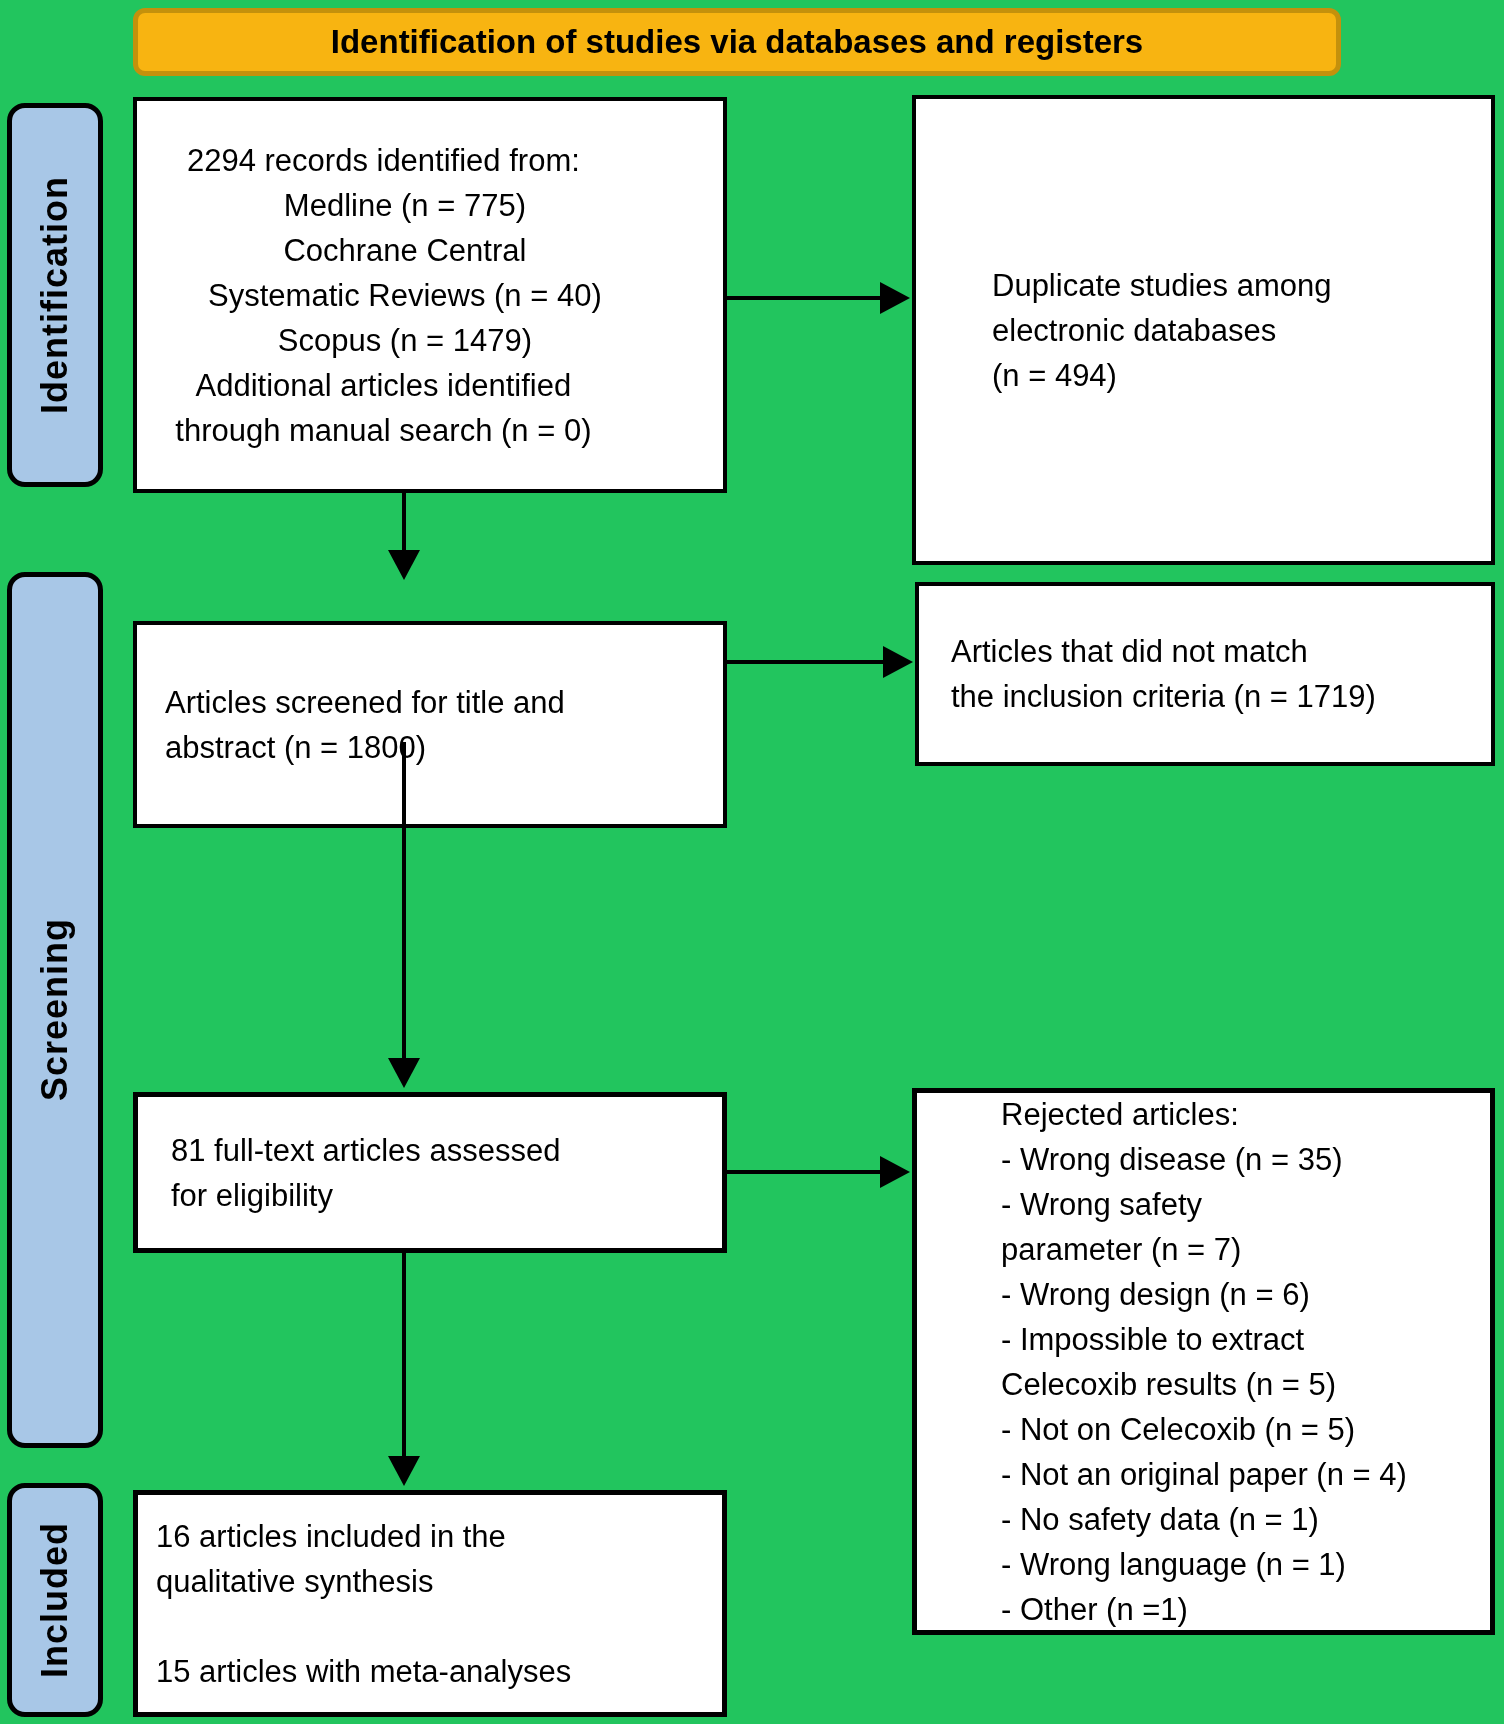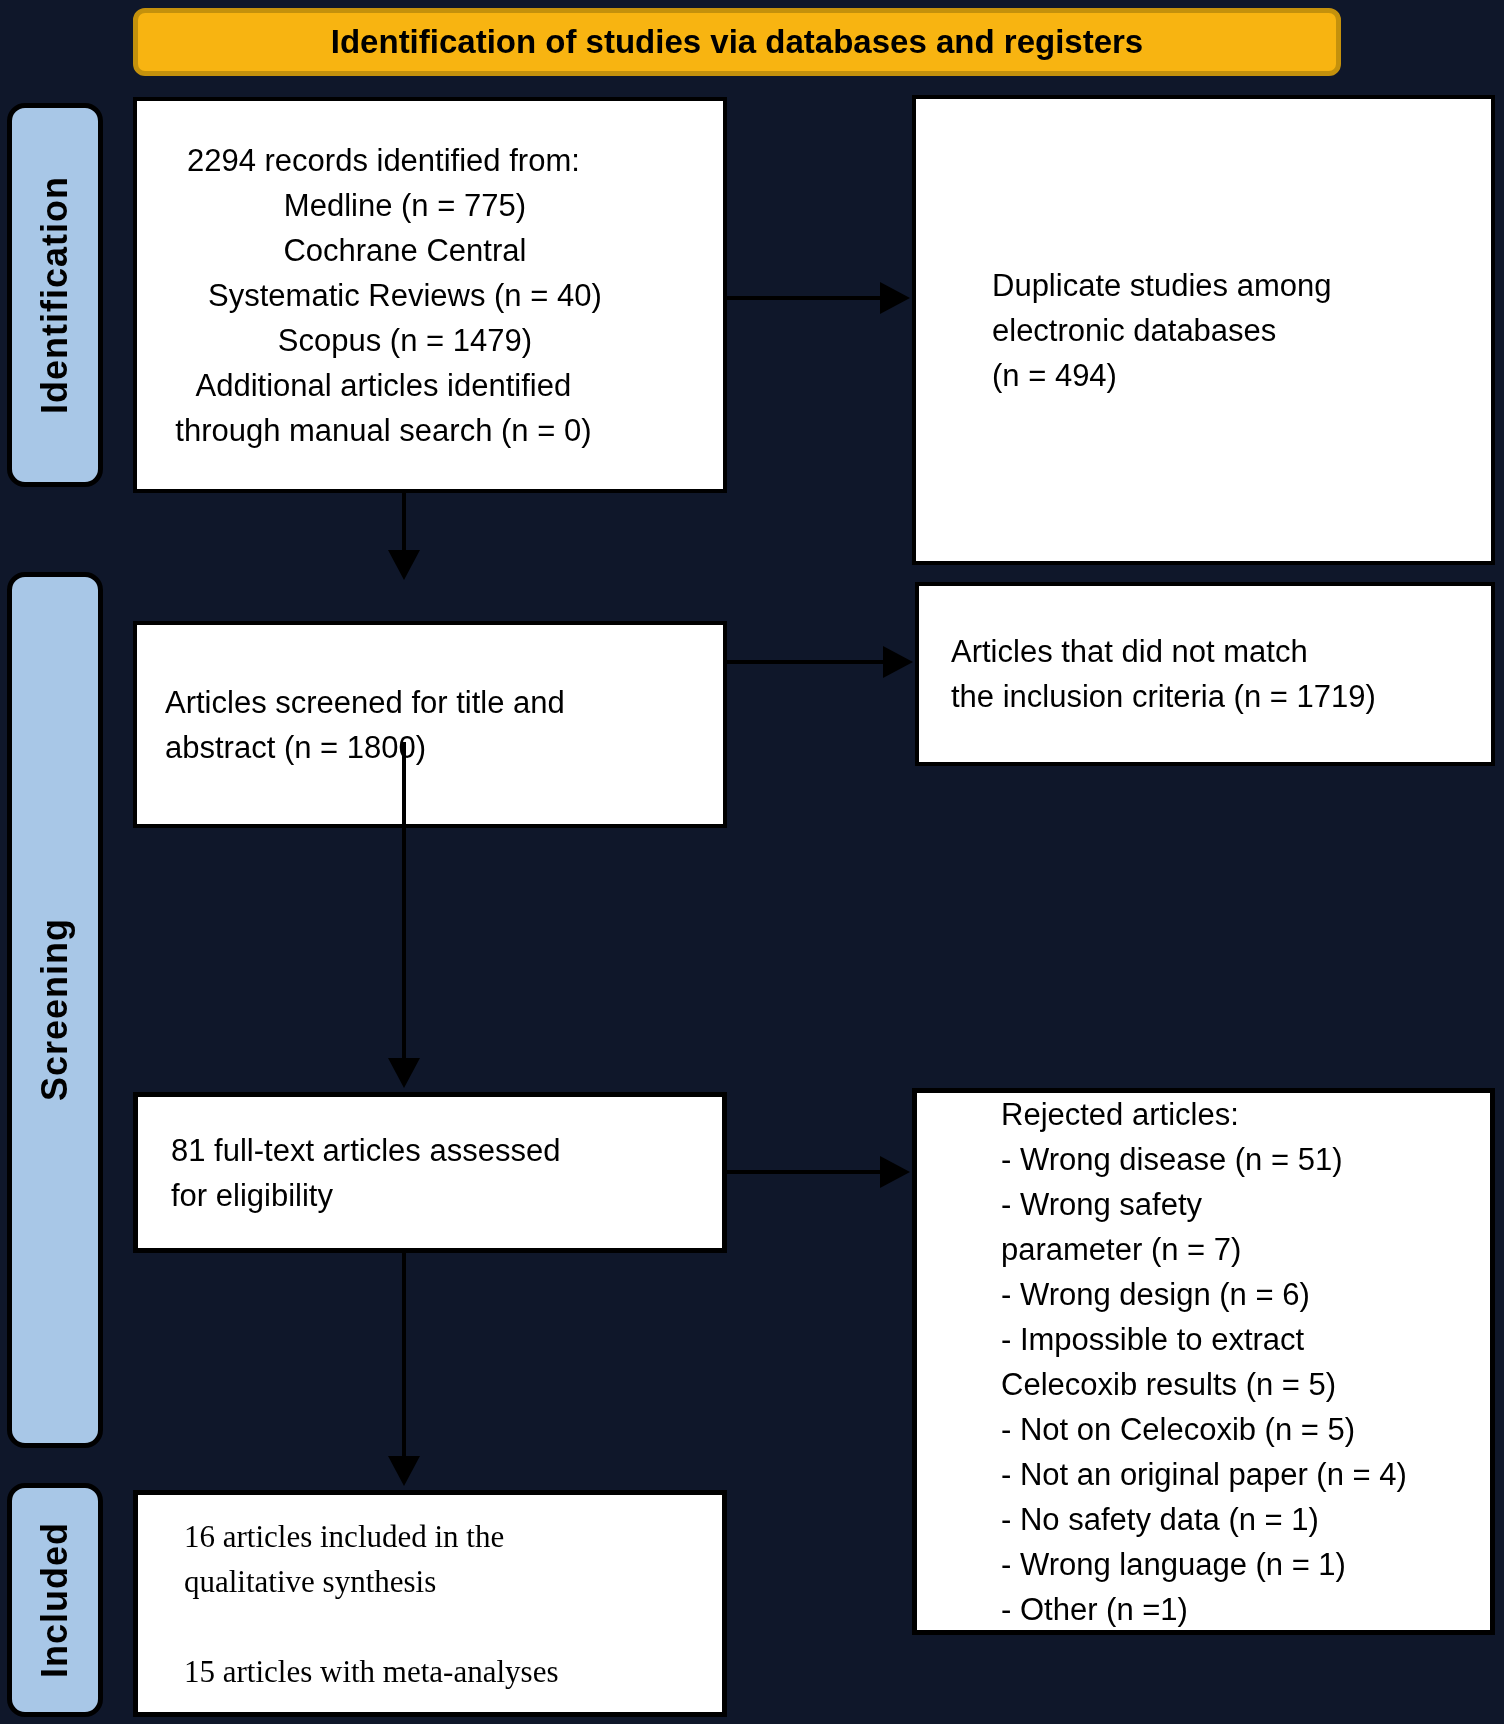--- a/index.html
+++ b/index.html
@@ -1,19 +1,19 @@
 <!DOCTYPE html>
 <html><head>
 <meta charset="utf-8">
 <style>
   html,body{margin:0;padding:0;background:#ffffff;}
   #canvas{
     position:relative;
     width:1504px;height:1724px;
-    background:#0f172a;
+    background:#22c55e;
     font-family:"Liberation Sans", sans-serif;
     color:#000;
   }
   
   .banner{
     position:absolute;left:133px;top:8px;width:1208px;height:68px;
     background:#F8B411;border:5px solid #C4910C;border-radius:12px;
     box-sizing:border-box;
     display:flex;align-items:center;justify-content:center;
   }
@@ -48,21 +48,21 @@
   #box-duplicates .fbox-text{padding-left:76px;padding-right:10px;}
   #box-screened{left:133px;top:614px;width:594px;height:207px;margin-top:7px;}
   #box-screened .fbox-text{padding-left:28px;padding-right:10px;}
   #box-notmatch{left:915px;top:582px;width:580px;height:184px;}
   #box-notmatch .fbox-text{padding-left:32px;padding-right:10px;}
   #box-fulltext{left:133px;top:1092px;width:594px;height:161px;border-width:5px;}
   #box-fulltext .fbox-text{padding-left:33px;padding-right:10px;}
   #box-rejected{left:912px;top:1088px;width:583px;height:547px;border-width:5px;}
   #box-rejected .fbox-text{padding-left:84px;padding-right:10px;}
   #box-included{left:133px;top:1490px;width:594px;height:227px;border-width:5px;}
-  #box-included .fbox-text{padding-left:46px;padding-right:10px;font-family:Liberation Serif, serif;}
+  #box-included .fbox-text{padding-left:18px;padding-right:10px;}
   
   .hline{position:absolute;height:4px;background:#000;}
   .vline{position:absolute;width:4px;background:#000;}
   .head-right{
     position:absolute;width:0;height:0;
     border-top:16px solid transparent;border-bottom:16px solid transparent;
     border-left:30px solid #000;
   }
   .head-down{
     position:absolute;width:0;height:0;
@@ -110,21 +110,21 @@
   <div class="fbox" id="box-notmatch">
     <div class="fbox-text">Articles that did not match
 the inclusion criteria (n = 1719)</div>
   </div>
   <div class="fbox" id="box-fulltext">
     <div class="fbox-text">81 full-text articles assessed
 for eligibility</div>
   </div>
   <div class="fbox" id="box-rejected">
     <div class="fbox-text">Rejected articles:
-- Wrong disease (n = 51)
+- Wrong disease (n = 35)
 - Wrong safety
 parameter (n = 7)
 - Wrong design (n = 6)
 - Impossible to extract
 Celecoxib results (n = 5)
 - Not on Celecoxib (n = 5)
 - Not an original paper (n = 4)
 - No safety data (n = 1)
 - Wrong language (n = 1)
 - Other (n =1)</div>

